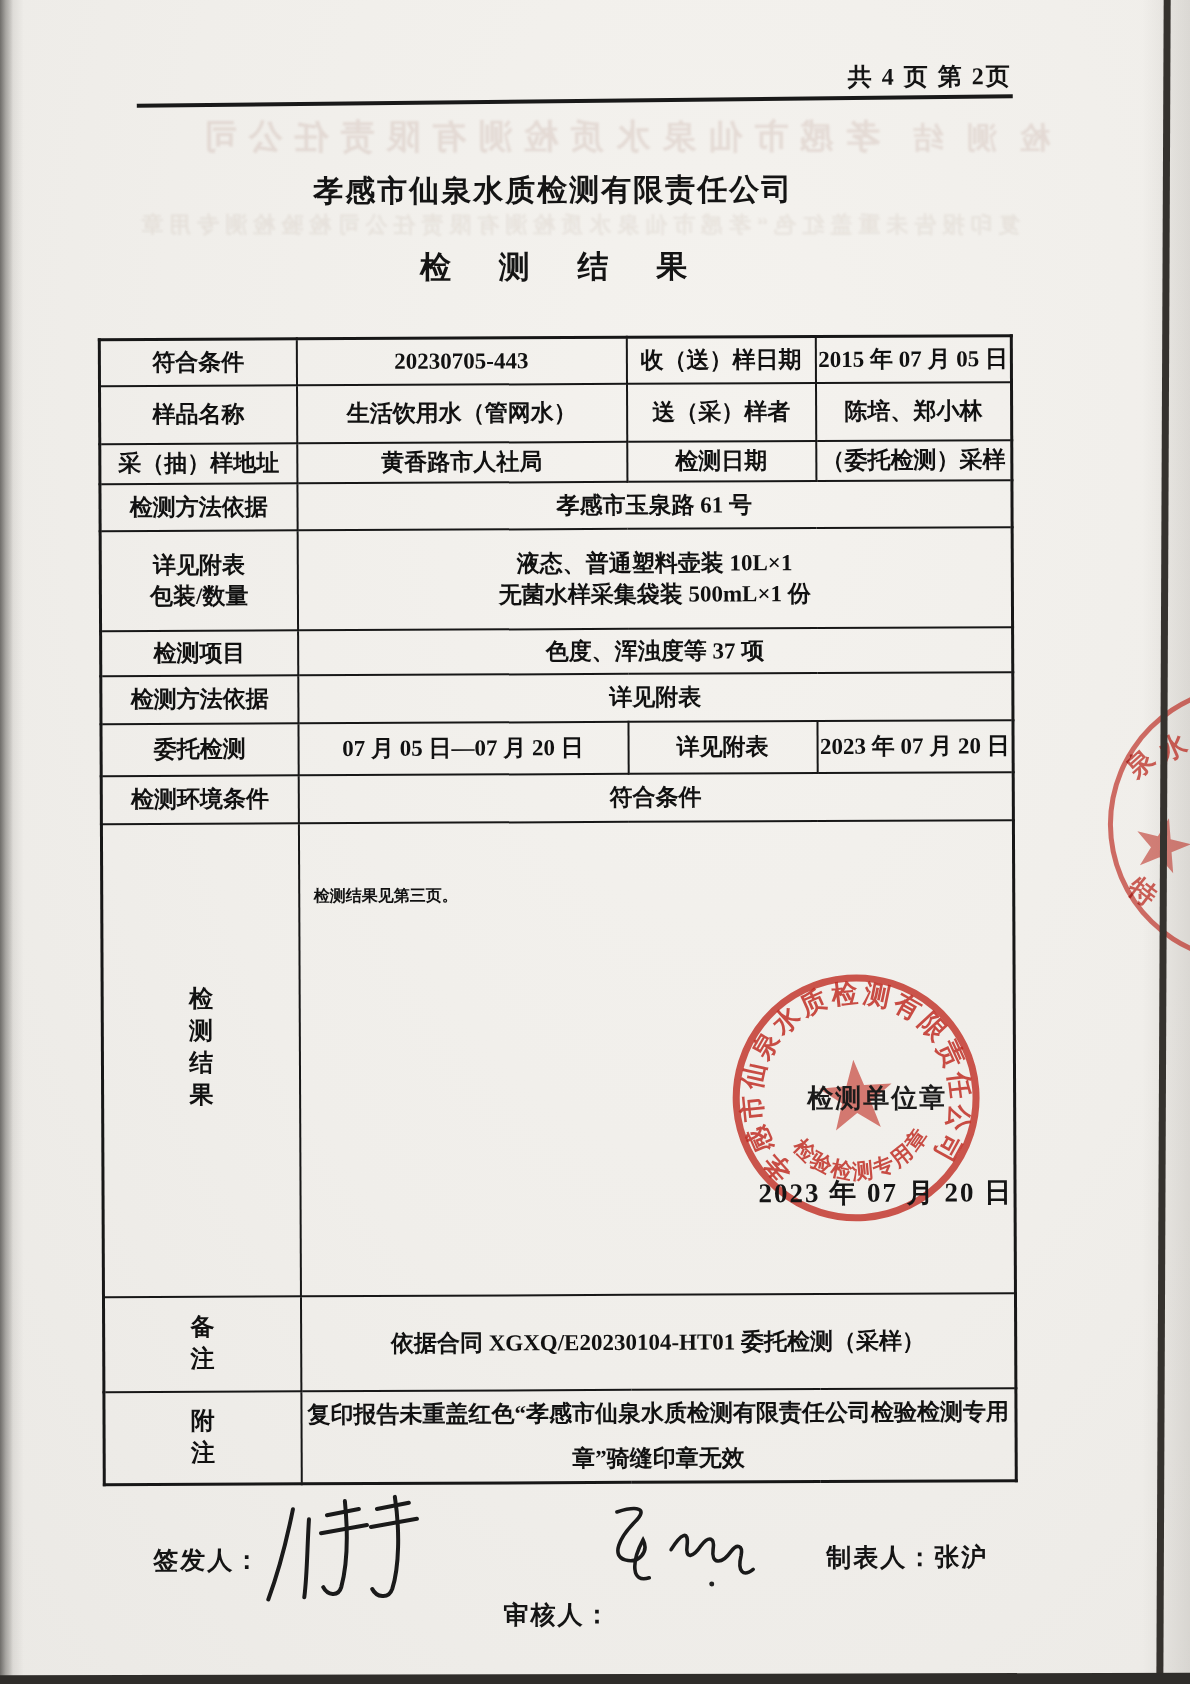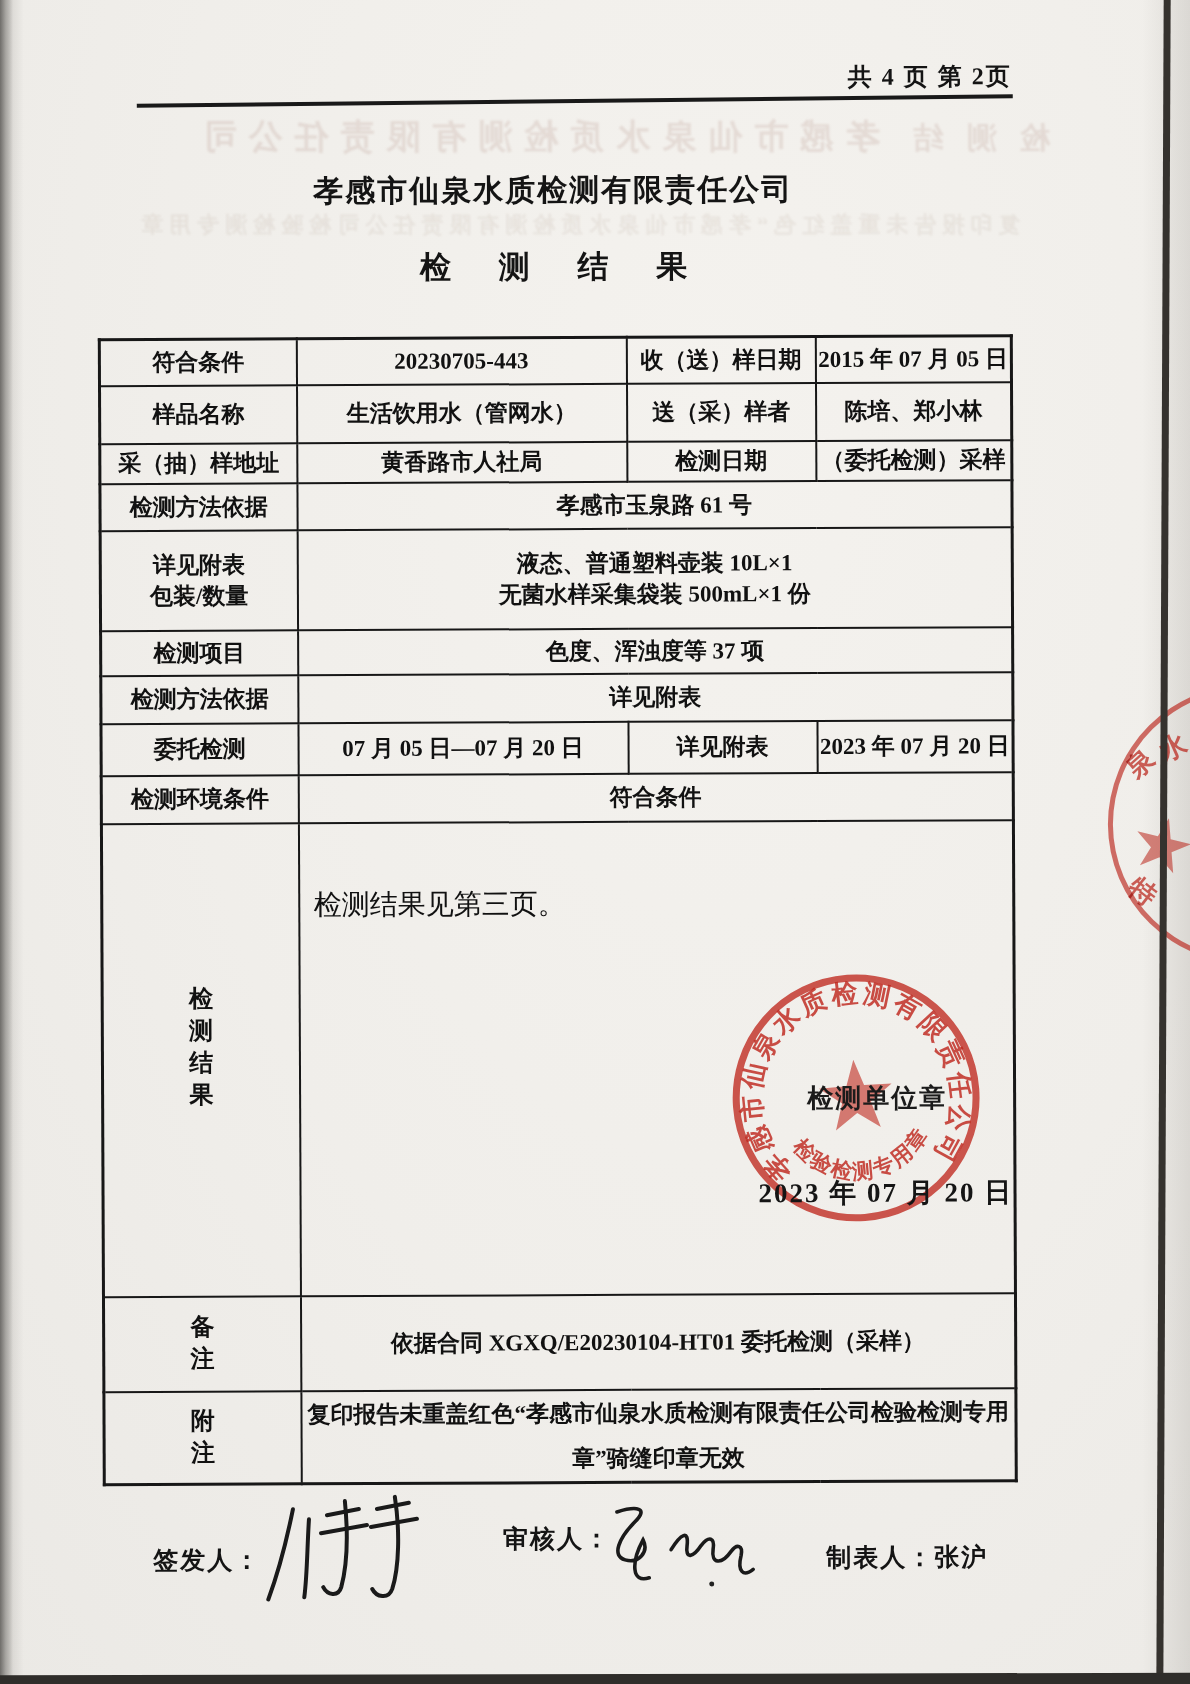--- a/index.html
+++ b/index.html
@@ -34,21 +34,21 @@
   table.report td{border:2px solid #171717;font-size:23px;font-weight:bold;text-align:center;vertical-align:middle;padding:0;color:#111;}
   td.val{font-size:24px;}
   td.val4{font-size:22px;}
   tr.r1{height:46px;} tr.r2{height:58px;} tr.r3{height:40px;} tr.r4{height:47px;}
   tr.r5{height:100px;} tr.r6{height:45px;} tr.r7{height:48px;} tr.r8{height:52px;}
   tr.r9{height:48px;} tr.r10{height:473px;} tr.r11{height:95px;} tr.r12{height:93px;}
   .stack{display:flex;flex-direction:column;justify-content:space-evenly;height:100%;}
   .vchars{display:flex;flex-direction:column;justify-content:space-evenly;height:100%;padding:28px 0 55px 0;box-sizing:border-box;}
   .vchars span{font-size:24px;}
   td.bigcell{position:relative;vertical-align:top;}
-  .result-note{position:absolute;left:14px;top:62px;font-size:28px;font-weight:normal;}
+  .result-note{position:absolute;left:14px;top:62px;font-size:16px;font-weight:bold;}
   td.remark-val{text-align:left;padding-left:16px;font-size:24px;}
   td.note-val{text-align:left;padding:6px 10px 0 16px;font-size:23px;line-height:45px;vertical-align:top;}
   
   .stamp-svg{position:absolute;left:724px;top:968px;width:262px;height:262px;mix-blend-mode:multiply;z-index:5;transform:rotate(-4deg);}
   .stamp-overlay{position:absolute;left:806px;top:1082px;font-size:26px;font-weight:bold;letter-spacing:2px;color:#1b1b1b;z-index:6;}
   .stamp-date{position:absolute;left:757px;top:1176px;font-size:27px;font-weight:bold;letter-spacing:2px;color:#151515;z-index:6;}
   
   .seam{position:absolute;z-index:4;mix-blend-mode:multiply;}
   .seam-arc{left:1108px;top:687px;width:274px;height:270px;border-radius:50%;border:5px solid rgba(186,36,26,0.65);}
   .seam-char{color:rgba(186,36,26,0.72);font-weight:bold;font-size:27px;}
@@ -211,21 +211,21 @@
         <path d="M38,18 C31,52 22,84 13,108"></path>
         <path d="M54,28 C52,58 52,84 49,106"></path>
         <path d="M72,24 L104,18"></path>
         <path d="M66,42 L112,34"></path>
         <path d="M90,10 C93,42 92,74 86,96 C83,106 72,104 68,96"></path>
         <path d="M122,18 L154,12"></path>
         <path d="M116,36 L162,28"></path>
         <path d="M140,6 C145,40 144,76 137,98 C133,109 121,106 117,98"></path>
       </g>
     </svg>
-    <div class="foot-label" style="left:500px;top:1522px;">审核人：</div>
+    <div class="foot-label" style="left:500px;top:1598px;">审核人：</div>
     <svg class="sig-svg" style="left:588px;top:1498px;" width="165" height="108" viewBox="0 0 165 108">
       <g fill="none" stroke="#1a1a1a" stroke-width="3.6" stroke-linecap="round">
         <path d="M26,14 C46,8 58,10 44,24 C28,40 20,58 34,62 C48,66 58,54 52,42 C40,64 40,86 58,80"></path>
         <path d="M80,52 C90,36 98,32 96,48 C94,62 102,60 110,48 C118,38 124,40 122,52 C120,66 130,68 140,54 C146,46 152,48 150,58 C146,74 152,80 162,72"></path>
       </g>
     </svg>
     <div class="sig-dot"></div>
     <div class="foot-label" style="left:823px;top:1542px;">制表人：张沪</div>
 
   </div>

